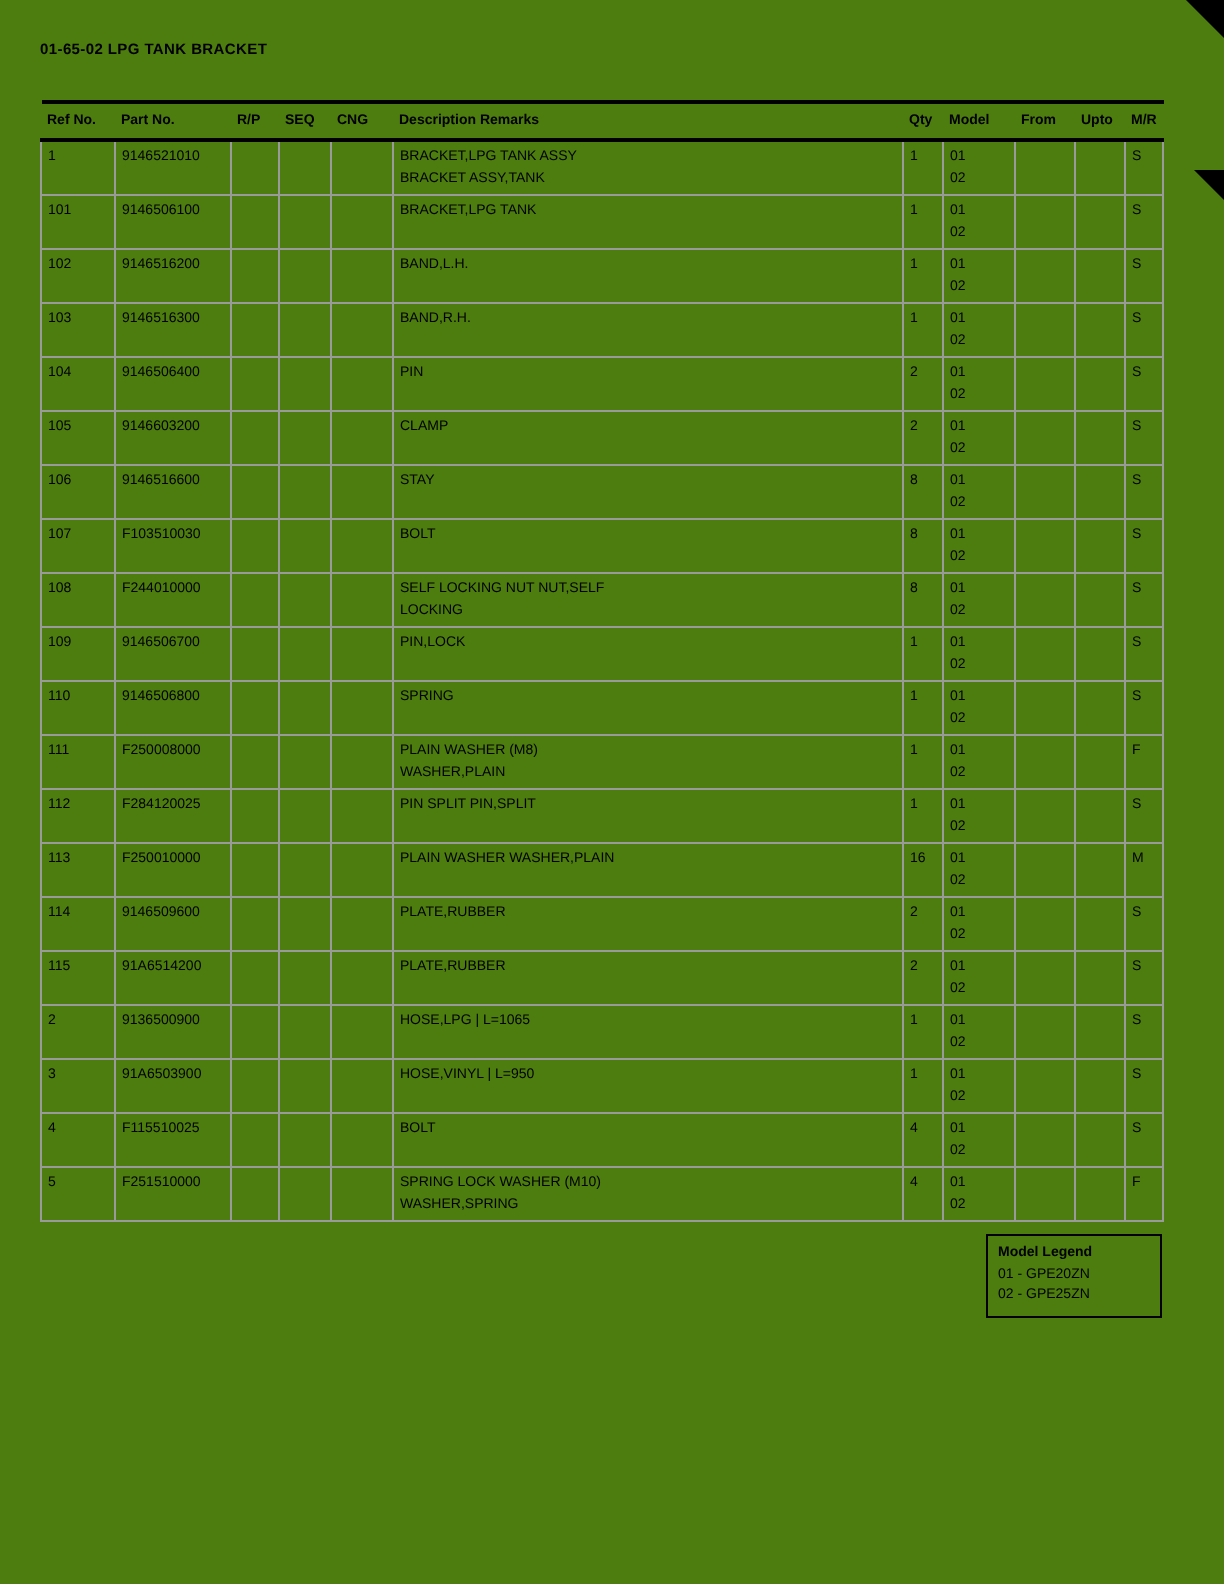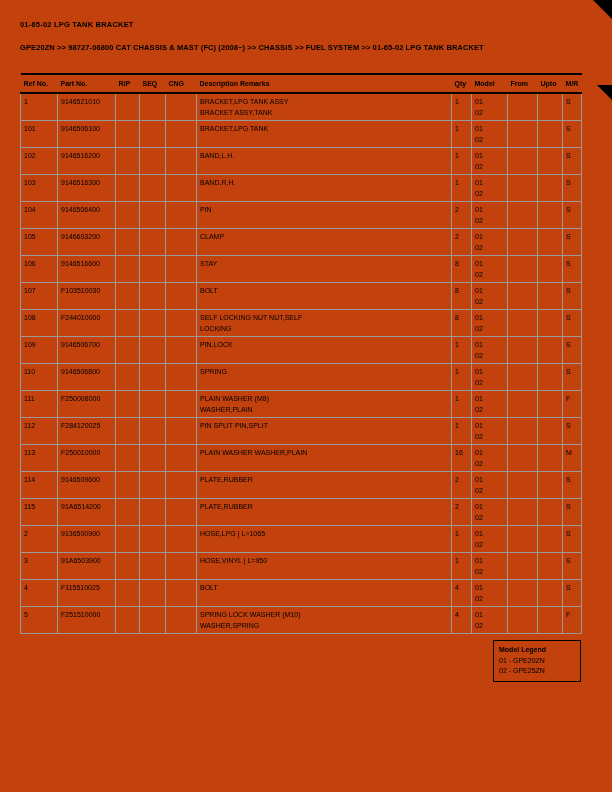--- a/index.html
+++ b/index.html
@@ -1,20 +1,20 @@
 <!DOCTYPE html>
 <html><head>
 <meta charset="utf-8">
 <style>
   html, body { margin: 0; padding: 0; background: #fff; }
   .page {
     position: relative;
     width: 612px;
     height: 792px;
-    background: #c2410c;
+    background: #4d7c0f;
     font-family: "Liberation Sans", sans-serif;
     color: #000;
     overflow: hidden;
   }
   .content {
     position: absolute;
     left: 20px;
     top: 0;
     width: 561px;
   }
@@ -91,21 +91,20 @@
 
 <div class="page">
 
   <div class="corner-triangle"></div>
   <div class="side-triangle"></div>
 
   <div class="content">
 
     <div class="page-title">01-65-02 LPG TANK BRACKET</div>
 
-    <div class="breadcrumb">GPE20ZN &gt;&gt; 98727-06800 CAT CHASSIS &amp; MAST (FC) (2008~) &gt;&gt; CHASSIS &gt;&gt; FUEL SYSTEM &gt;&gt; 01-65-02 LPG TANK BRACKET</div>
 
     <table class="parts">
       <colgroup>
         <col style="width:37px">
         <col style="width:58px">
         <col style="width:24px">
         <col style="width:26px">
         <col style="width:31px">
         <col style="width:255px">
         <col style="width:20px">

